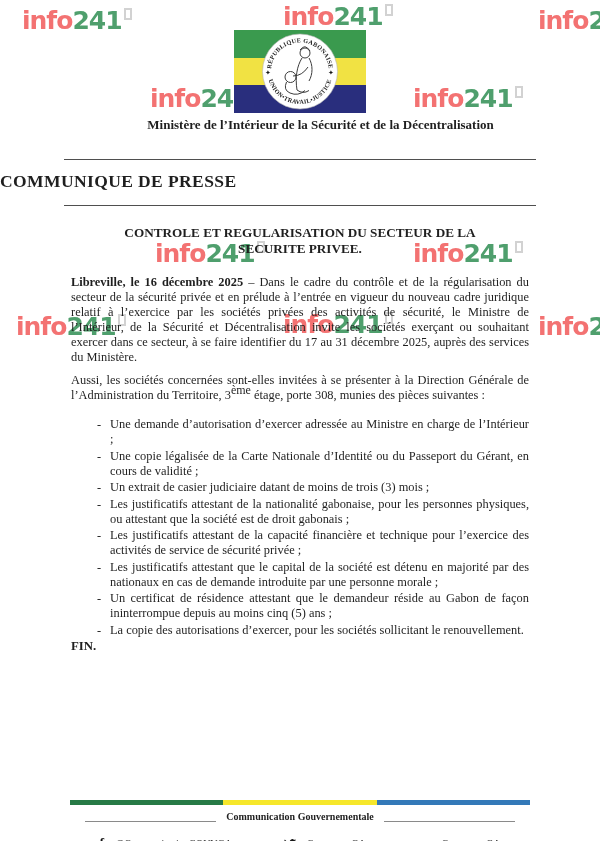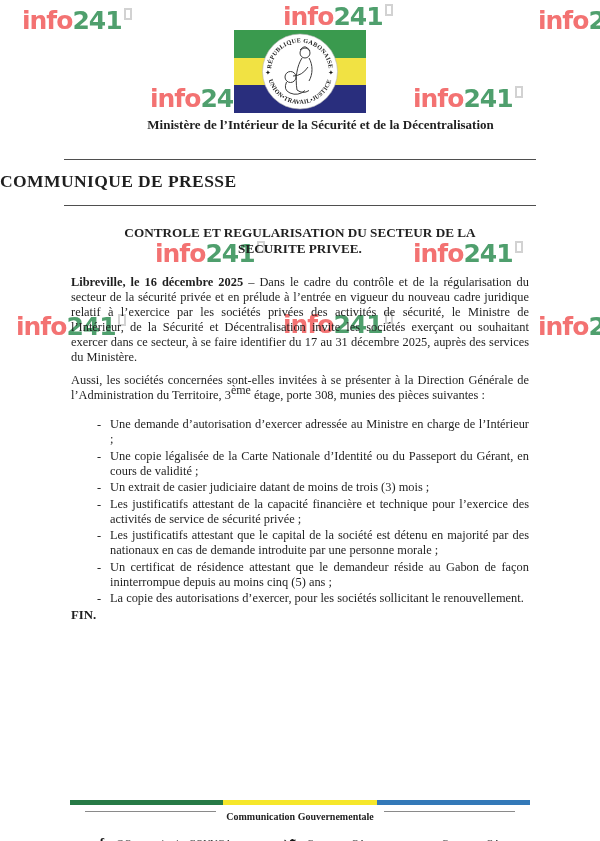--- a/index.html
+++ b/index.html
@@ -68,21 +68,21 @@
   ul.docs li { position:relative; padding-left:13px; margin-bottom:1.5px; text-align:justify; }
   ul.docs li::before { content:"-"; position:absolute; left:0; top:0; }
 
   .end-mark { font-weight:bold; font-size:12.8px; }
 
   
   .footer { position:absolute; left:0; right:0; top:770px; z-index:1; }
   .tri-bar { display:flex; height:4.5px; margin:0 70px; }
   .tri-bar div { flex:1; }
 
-  .comm-row { display:flex; align-items:flex-start; margin:6px 85px 16px; }
+  .comm-row { display:flex; align-items:flex-end; margin:6px 85px 16px; }
   .comm-line { flex:1; border-top:1px solid #8a8a8a; }
   .comm-label {
     margin:0 10px; font-weight:bold; font-size:10px; color:#222;
     white-space:nowrap;
   }
 
   .social-row {
     display:flex; justify-content:center; align-items:center;
     gap:52px; margin-top:5px; font-size:10px; color:#2e2e2e;
   }
@@ -146,20 +146,21 @@
 
     <div class="body-text">
       <p class="para1" style="margin:0;"><b>Libreville, le 16 décembre 2025</b><span> – Dans le cadre du contrôle et de la régularisation du secteur de la sécurité privée et en prélude à l’entrée en vigueur du nouveau cadre juridique relatif à l’exercice par les sociétés privées des activités de sécurité, le Ministre de l’Intérieur, de la Sécurité et Décentralisation invite les sociétés exerçant ou souhaitant exercer dans ce secteur, à se faire identifier du 17 au 31 décembre 2025, auprès des services du Ministère.</span></p>
 
       <p class="para2" style="margin-bottom:0;"><span>Aussi, les sociétés concernées sont-elles invitées à se présenter à la Direction Générale de l’Administration du Territoire, 3</span><sup>ème</sup><span> étage, porte 308, munies des pièces suivantes :</span></p>
 
       <ul class="docs">
         <li>Une demande d’autorisation d’exercer adressée au Ministre en charge de l’Intérieur ;</li>
         <li>Une copie légalisée de la Carte Nationale d’Identité ou du Passeport du Gérant, en cours de validité ;</li>
         <li>Un extrait de casier judiciaire datant de moins de trois (3) mois ;</li>
+        <li>Les justificatifs attestant de la nationalité gabonaise, pour les personnes physiques, ou attestant que la société est de droit gabonais ;</li>
         <li>Les justificatifs attestant de la capacité financière et technique pour l’exercice des activités de service de sécurité privée ;</li>
         <li>Les justificatifs attestant que le capital de la société est détenu en majorité par des nationaux en cas de demande introduite par une personne morale ;</li>
         <li>Un certificat de résidence attestant que le demandeur réside au Gabon de façon ininterrompue depuis au moins cinq (5) ans ;</li>
         <li>La copie des autorisations d’exercer, pour les sociétés sollicitant le renouvellement.</li>
       </ul>
 
       <div class="end-mark">FIN.</div>
     </div>
 
     <div class="footer">

